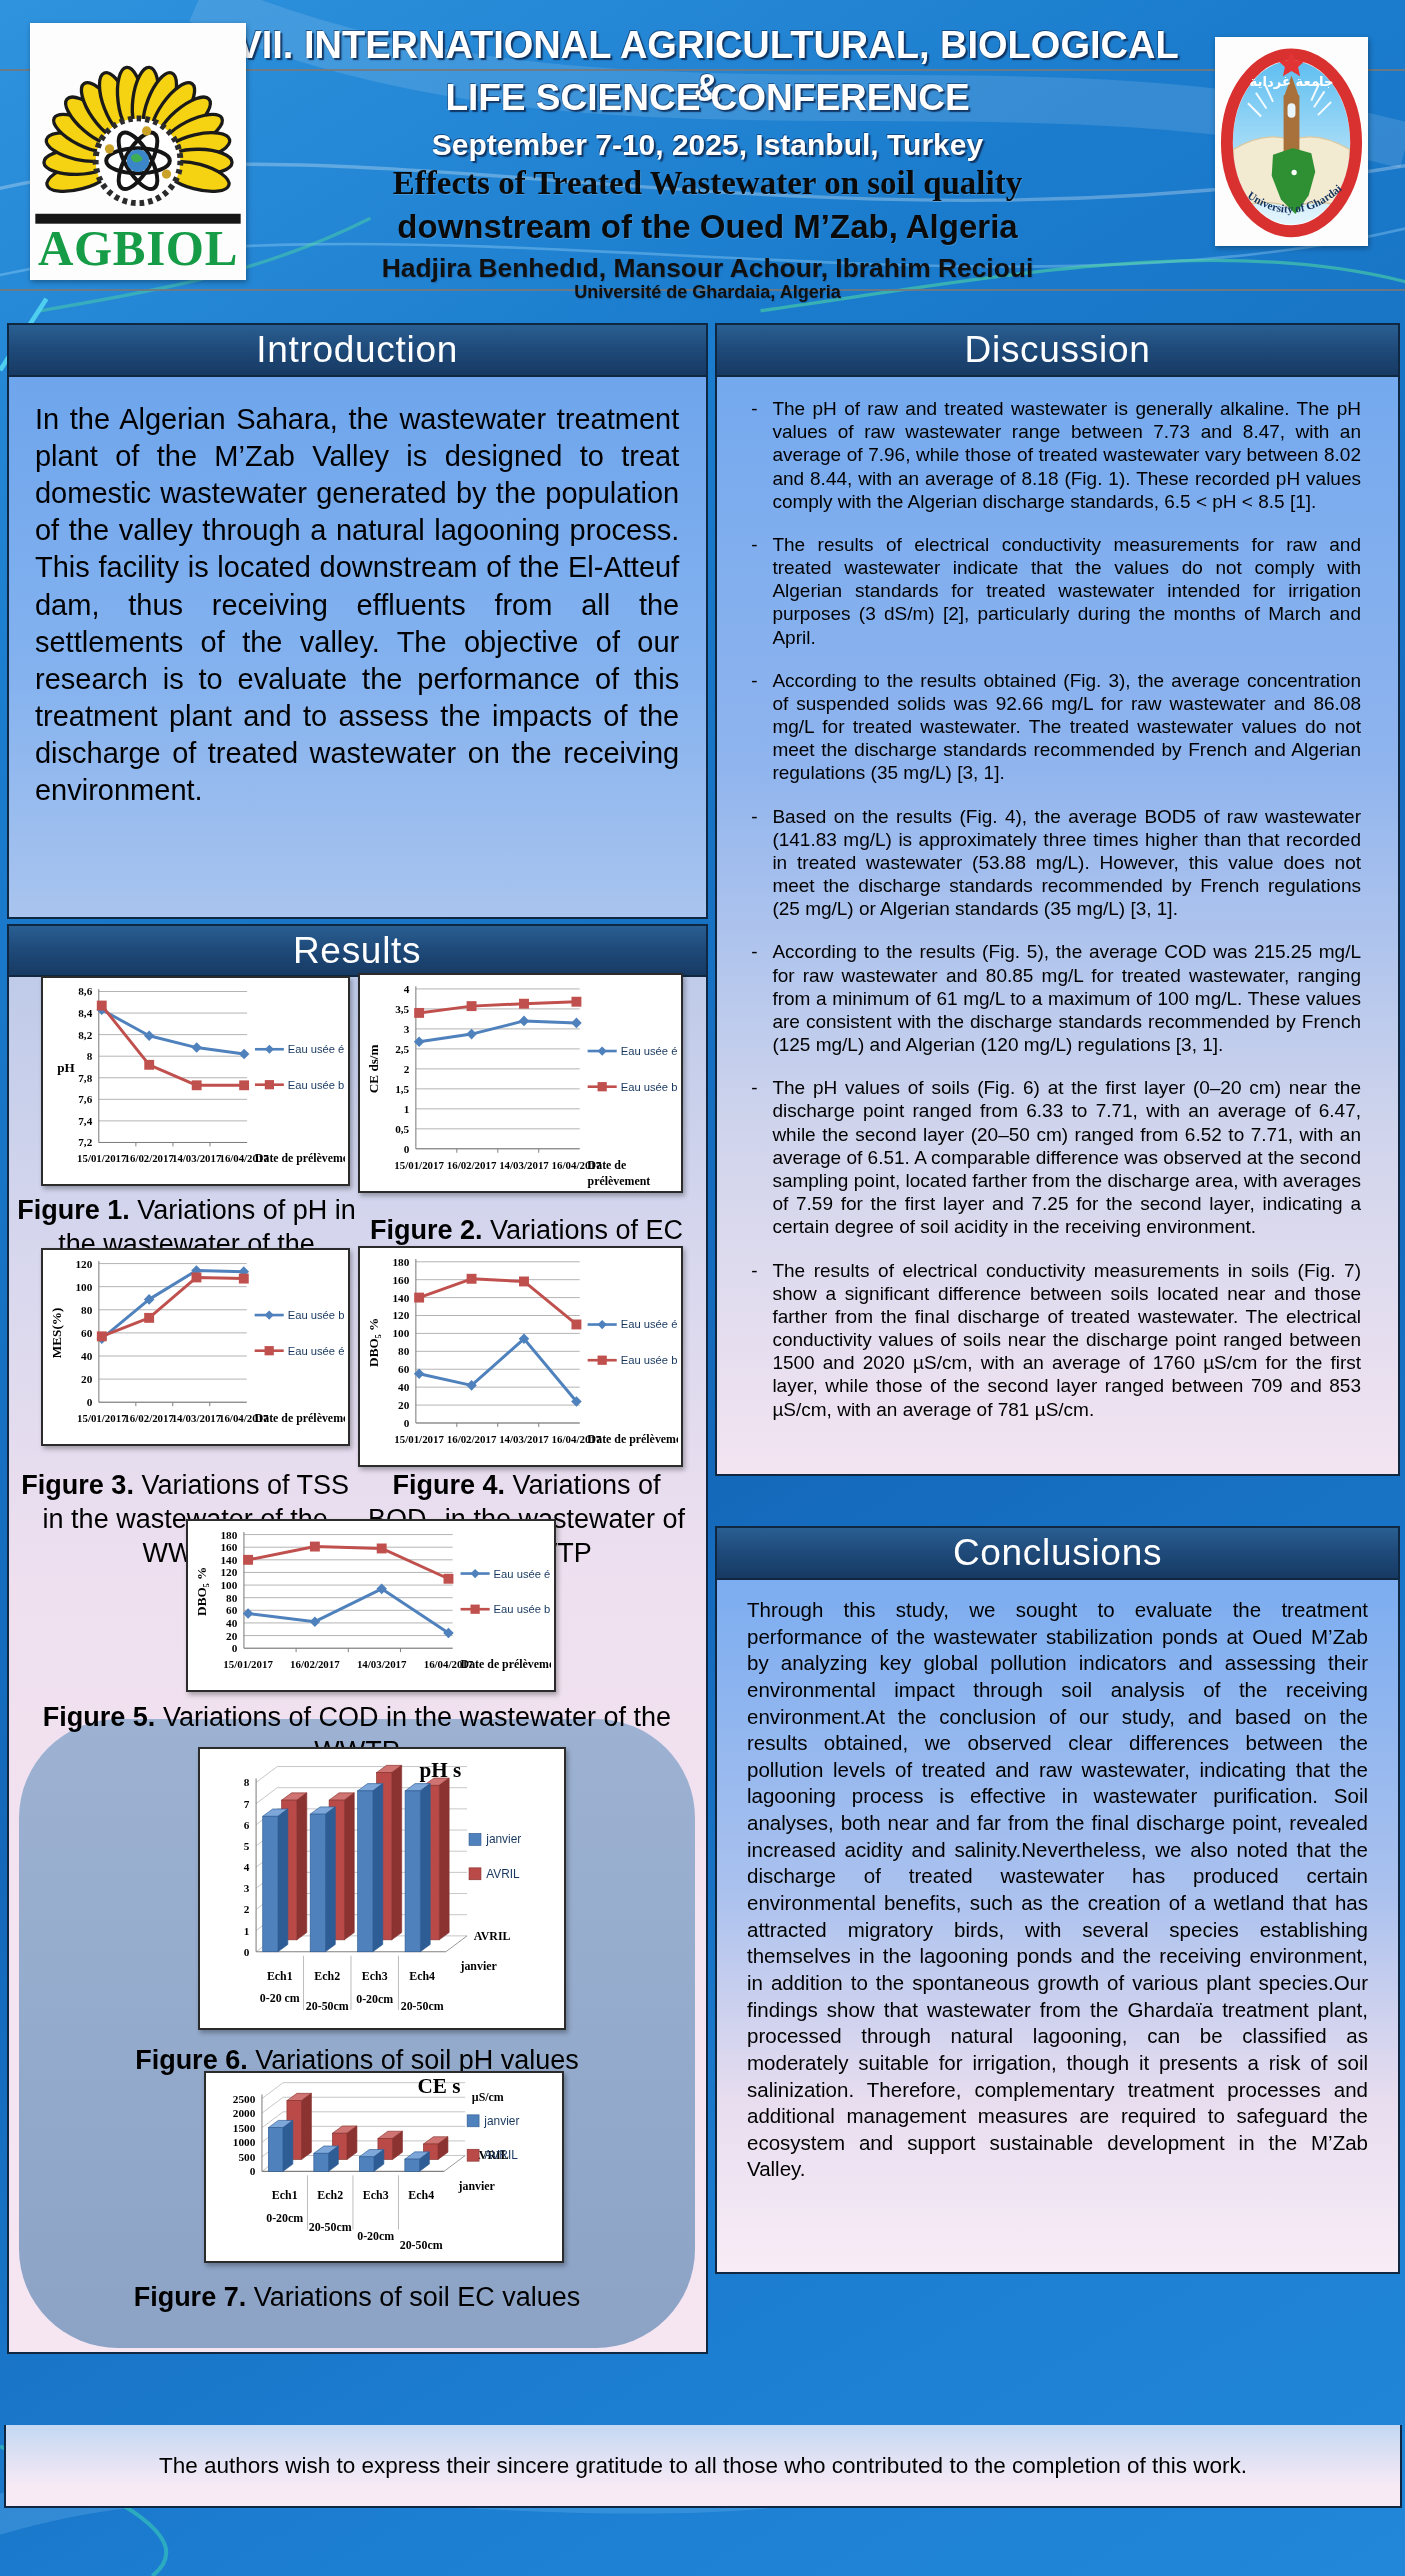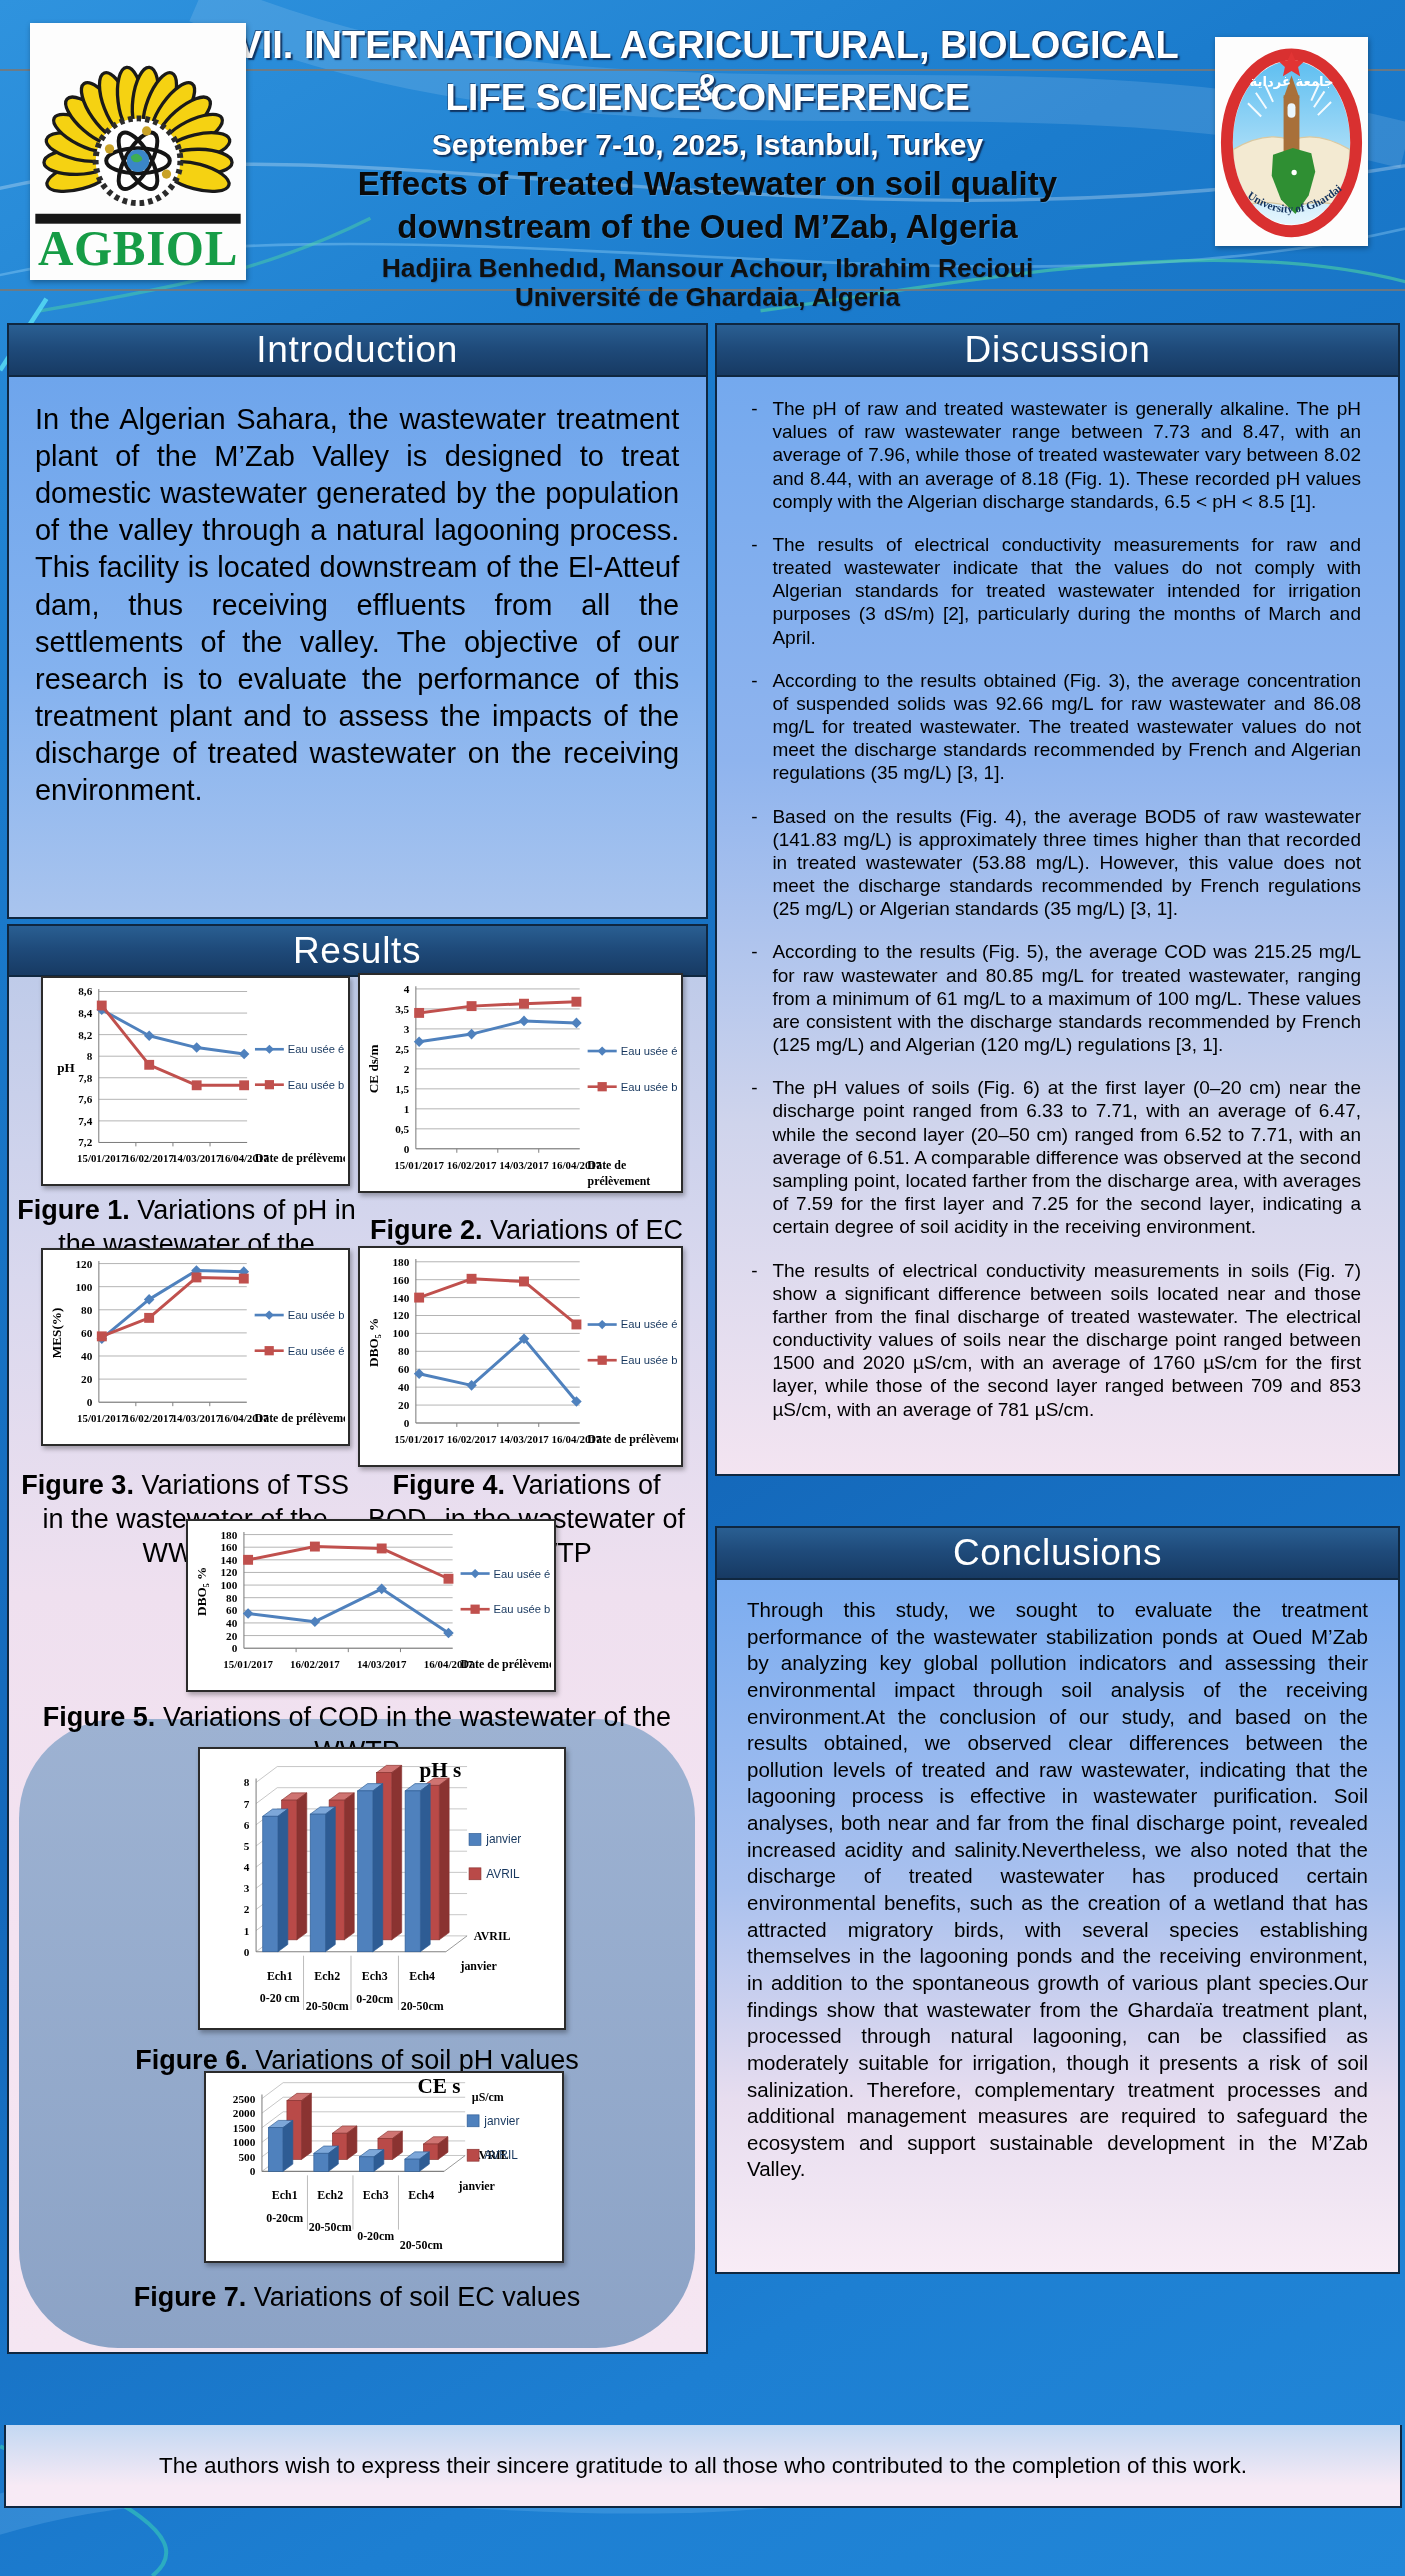--- a/index.html
+++ b/index.html
@@ -133,24 +133,24 @@
       <ellipse cx="116" cy="160" rx="98" ry="134" fill="none" stroke="#d93030" stroke-width="18"></ellipse>
       <path d="M116 22 l6 13 14 1 -10 9 3 14 -13 -8 -13 8 3 -14 -10 -9 14 -1 Z" fill="#e23434"></path>
       <text x="116" y="74" text-anchor="middle" class="arb">جامعة غرداية</text>
       <text class="uni"><textPath href="#arcB" startOffset="6%">University of Ghardaia</textPath></text>
     </svg>
   </div>
 
   <div class="headtxt conf" style="top:24px;font-size:38px;">VII. INTERNATIONAL AGRICULTURAL, BIOLOGICAL &amp;</div>
   <div class="headtxt conf" style="top:77px;font-size:37px;">LIFE SCIENCE CONFERENCE</div>
   <div class="headtxt conf" style="top:128px;font-size:30px;">September 7-10, 2025, Istanbul, Turkey</div>
-  <div class="headtxt ptitle" style="top:165px;font-size:33px;">Effects of Treated Wastewater on soil quality</div>
+  <div class="headtxt ptitle" style="top:165px;font-size:33px;font-family:Liberation Serif, serif;">Effects of Treated Wastewater on soil quality</div>
   <div class="headtxt ptitle" style="top:208px;font-size:33px;">downstream of the Oued M’Zab, Algeria</div>
   <div class="headtxt auth" style="top:253px;font-size:26.4px;">Hadjira Benhedıd, Mansour Achour, Ibrahim Recioui</div>
-  <div class="headtxt auth" style="top:282px;font-size:26px;">Université de Ghardaia, Algeria</div>
+  <div class="headtxt auth" style="top:282px;font-size:18px;">Université de Ghardaia, Algeria</div>
 
   <div class="panel-head" style="left:6.6px;top:323px;width:701px;height:54px;">
     <span>Introduction</span>
   </div>
   <div class="panel-body intro-body" style="left:6.6px;top:377px;width:701px;height:542px;">
     <p>In the Algerian Sahara, the wastewater treatment plant of the M’Zab Valley is designed to treat domestic wastewater generated by the population of the valley through a natural lagooning process. This facility is located downstream of the El-Atteuf dam, thus receiving effluents from all the settlements of the valley. The objective of our research is to evaluate the performance of this treatment plant and to assess the impacts of the discharge of treated wastewater on the receiving environment.</p>
   </div>
 
   <div class="panel-head" style="left:6.6px;top:924px;width:701px;height:53px;">
     <span>Results</span>

